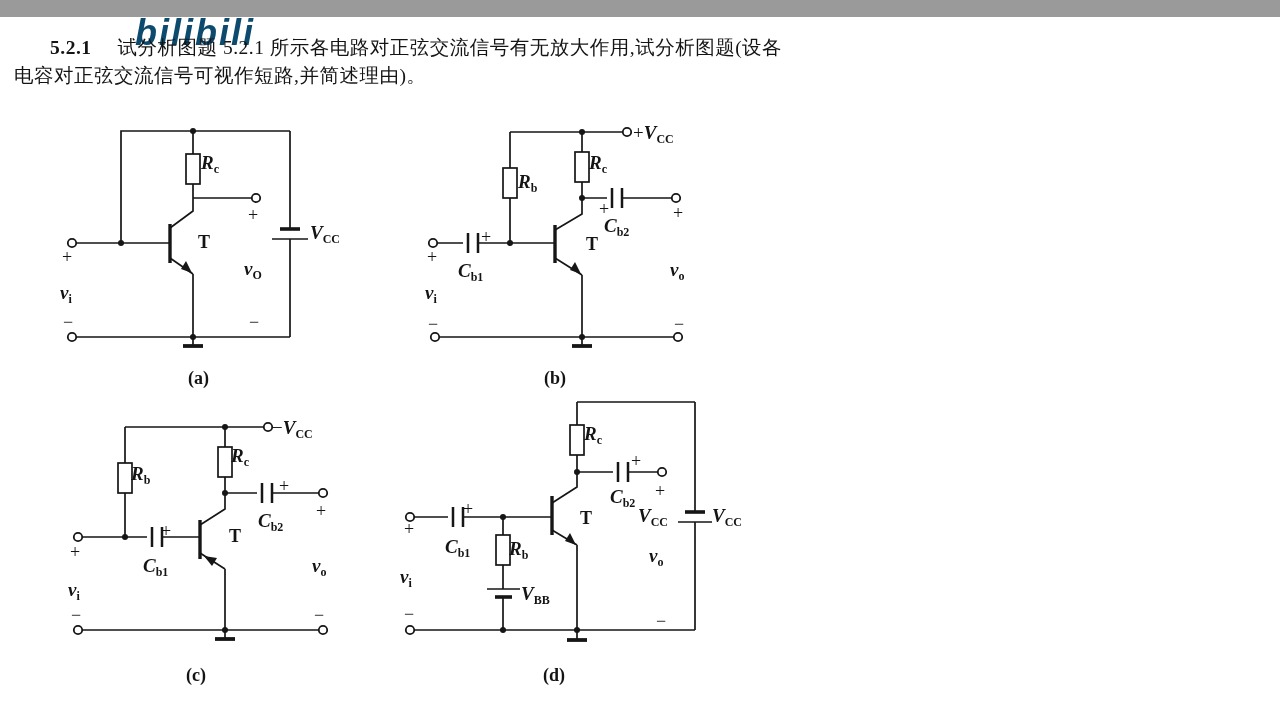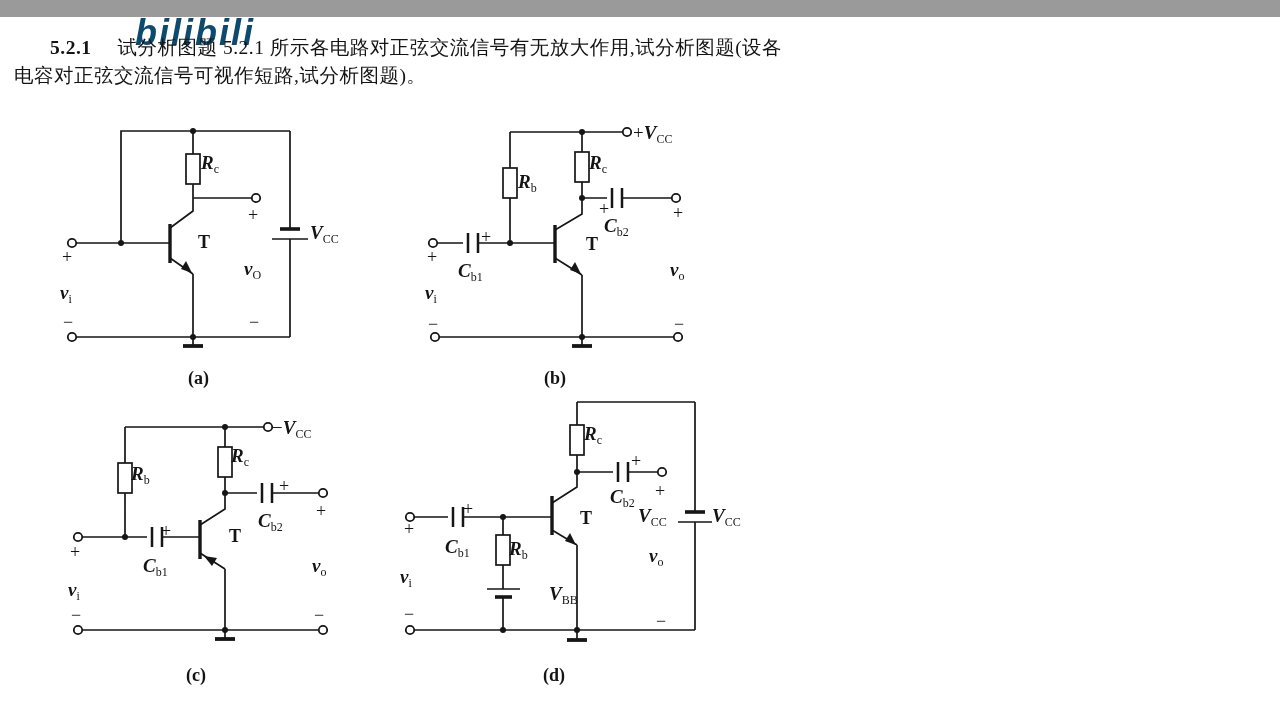--- a/index.html
+++ b/index.html
@@ -21,37 +21,37 @@
   .bar{stroke:#161616;stroke-width:3.4;fill:none;}
   .plate{stroke:#161616;stroke-width:2.5;fill:none;}
   .res{stroke:#161616;stroke-width:1.7;fill:#ffffff;}
   .dot{fill:#161616;stroke:none;}
   .term{fill:#ffffff;stroke:#161616;stroke-width:1.8;}
   .bthin{stroke:#161616;stroke-width:1.5;fill:none;}
   .bthick{stroke:#161616;stroke-width:3.6;fill:none;}
   .gnd{stroke:#161616;stroke-width:3.8;fill:none;}
   .arr{fill:#161616;stroke:none;}
   .ml{position:absolute;font-size:19px;font-style:italic;font-weight:600;white-space:nowrap;line-height:1;}
-  .ml sub{font-style:normal;font-size:12px;font-weight:400;vertical-align:-4px;letter-spacing:0;}
+  .ml sub{font-style:normal;font-size:12px;font-weight:700;vertical-align:-4px;letter-spacing:0;}
   .sign{position:absolute;font-size:18px;font-style:normal;font-weight:500;line-height:1;}
   .tlab{position:absolute;font-size:18px;font-style:normal;font-weight:700;line-height:1;}
   .capt{position:absolute;font-size:18px;font-weight:600;line-height:1;}
   .vsign{font-style:normal;font-weight:500;}
 </style>
 </head>
 <body>
 
 <div class="topbar"></div>
 <div class="watermark">bilibili</div>
 
 <div class="pline" style="left:50px;top:34px;">
   <span class="pnum">5.2.1</span><span>试分析图题 5.2.1 所示各电路对正弦交流信号有无放大作用,试分析图题(设各</span>
 </div>
 <div class="pline" style="left:14px;top:62px;">
-  <span>电容对正弦交流信号可视作短路,试分析图题)。</span>
+  <span>电容对正弦交流信号可视作短路,并简述理由)。</span>
 </div>
 
 <div class="ckt" style="left:50px;top:112px;width:330px;height:260px;">
   <svg width="330" height="260">
     <path class="w" d="M26,131 H120 M71,131 V19 H240 M143,19 V42 M143,72 V86 M143,86 V99 L120,116 M120,146 L143,162 M143,162 V225 M143,86 H202 M240,19 V117 M240,127 V225 M26,225 H240 M143,225 V234"></path>
     <rect class="res" x="136" y="42" width="14" height="30"></rect>
     <path class="bar" d="M120,112 V151"></path>
     <polygon class="arr" points="142,161 131,157 136,149"></polygon>
     <path class="bthick" d="M230,117 H250"></path>
     <path class="bthin" d="M222,127 H258"></path>
@@ -171,21 +171,21 @@
     <circle class="term" cx="267" cy="77" r="4.2"></circle>
     <circle class="term" cx="15" cy="235" r="4.2"></circle>
   </svg>
 </div>
 <span class="sign" style="left:404px;top:520px;">+</span>
 <span class="ml" style="left:400px;top:567px;"><span>v</span><sub>i</sub></span>
 <span class="sign" style="left:404px;top:605px;">−</span>
 <span class="sign" style="left:463px;top:500px;">+</span>
 <span class="ml" style="left:445px;top:537px;"><span>C</span><sub>b1</sub></span>
 <span class="ml" style="left:509px;top:539px;"><span>R</span><sub>b</sub></span>
-<span class="ml" style="left:521px;top:584px;margin-left:28px;"><span>V</span><sub>BB</sub></span>
+<span class="ml" style="left:521px;top:584px;"><span>V</span><sub>BB</sub></span>
 <span class="tlab" style="left:580px;top:509px;">T</span>
 <span class="ml" style="left:584px;top:424px;"><span>R</span><sub>c</sub></span>
 <span class="sign" style="left:631px;top:452px;">+</span>
 <span class="ml" style="left:610px;top:487px;"><span>C</span><sub>b2</sub></span>
 <span class="sign" style="left:655px;top:482px;">+</span>
 <span class="ml" style="left:649px;top:546px;"><span>v</span><sub>o</sub></span>
 <span class="sign" style="left:656px;top:612px;">−</span>
 <span class="ml" style="left:638px;top:506px;"><span>V</span><sub>CC</sub></span>
 <span class="ml" style="left:712px;top:506px;"><span>V</span><sub>CC</sub></span>
 <span class="capt" style="left:543px;top:666px;">(d)</span>

